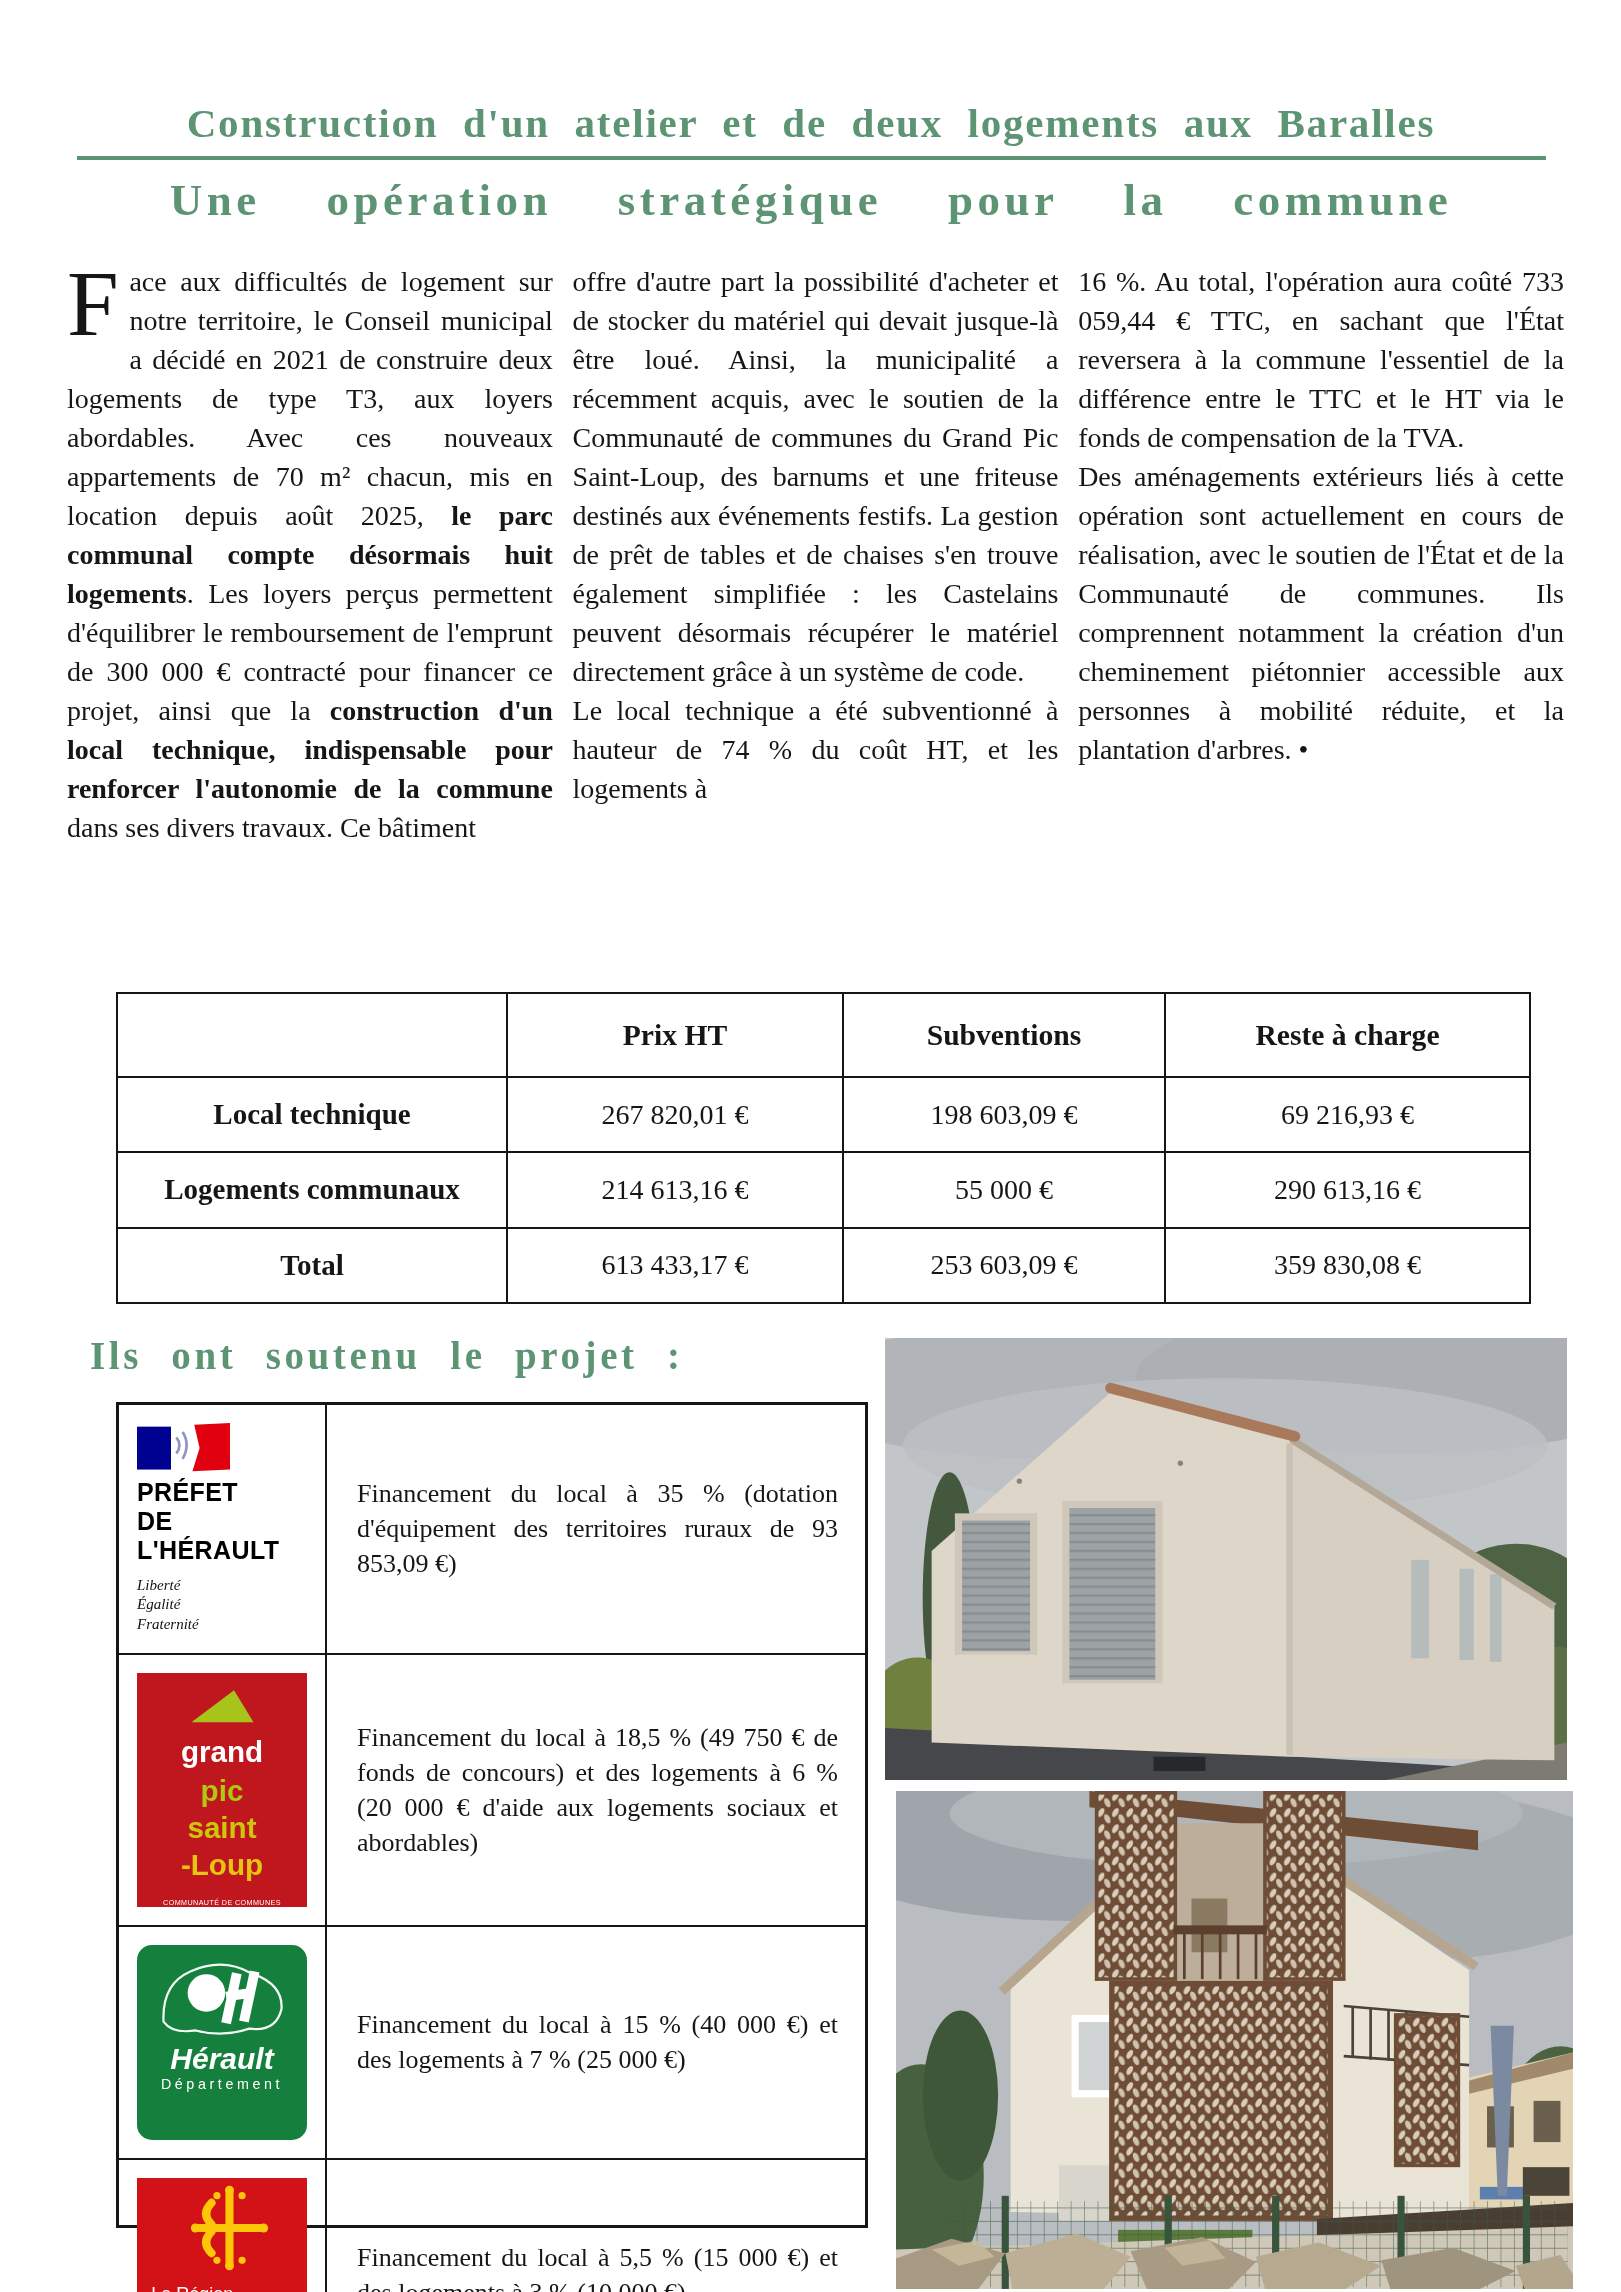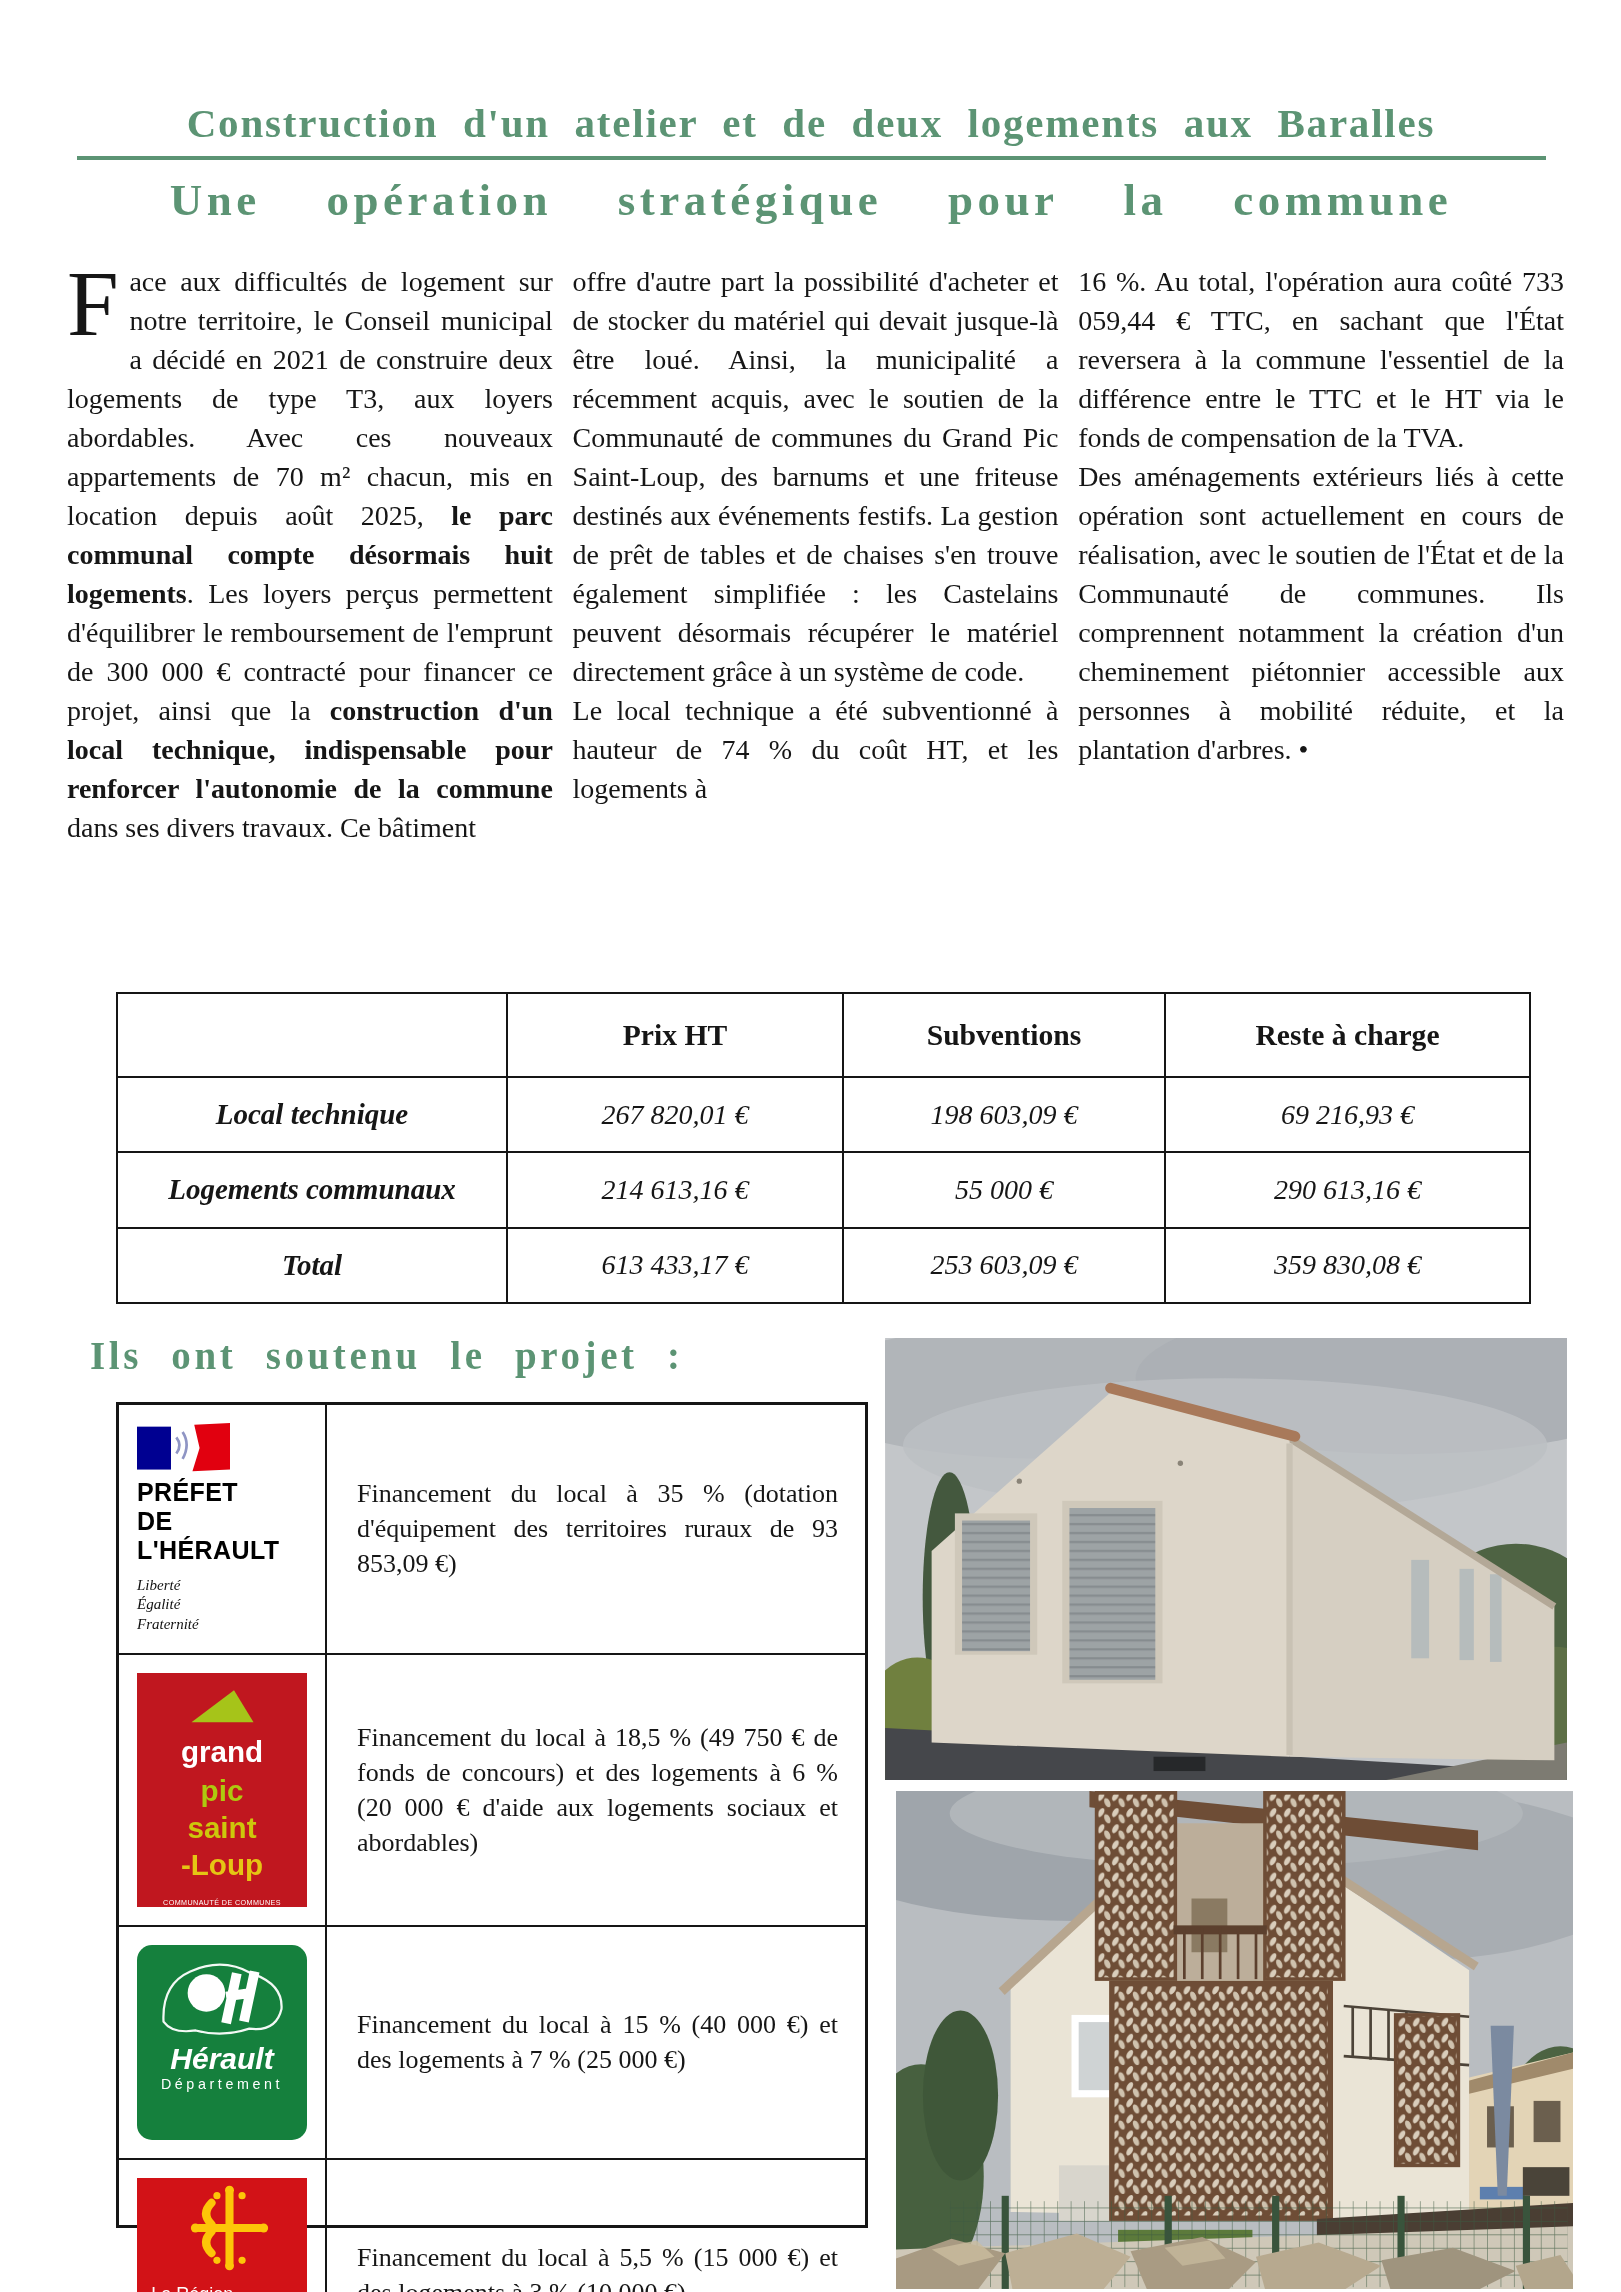--- a/index.html
+++ b/index.html
@@ -25,21 +25,21 @@
   .col p{margin:0;}
   .dropcap{float:left;font-size:93px;line-height:73px;padding:5.4px 10.7px 0 0;}
 
   
   .cost-table{position:absolute;top:992px;left:116px;width:1412px;height:312px;
               border-collapse:collapse;table-layout:fixed;background:#fff;}
   .cost-table th,.cost-table td{border:2.7px solid var(--line);text-align:center;vertical-align:middle;padding:0;}
   .cost-table thead th{font-size:29.6px;font-weight:700;height:82px;}
   .cost-table tbody th{font-size:29px;font-weight:700;}
   .cost-table tbody td{font-size:28px;font-weight:400;}
-  .cost-table tbody tr{height:56px;font-style:italic;}
+  .cost-table tbody tr{height:56px;}
 
   
   .supporters-heading{position:absolute;top:1333px;left:90px;margin:0;font-size:39px;font-weight:700;
                       color:var(--green);letter-spacing:3.6px;word-spacing:16px;}
   .supporters{position:absolute;top:1402px;left:116px;width:746px;height:820px;
               display:grid;grid-template-columns:208px 1fr;grid-template-rows:repeat(4,1fr);
               border:3.6px solid var(--line);background:#fff;}
   .sup-cell{border-bottom:2.7px solid var(--line);}
   .sup-cell.last-row{border-bottom:none;}
   .sup-logo{border-right:2.7px solid var(--line);display:flex;align-items:center;justify-content:center;padding:18px;}

